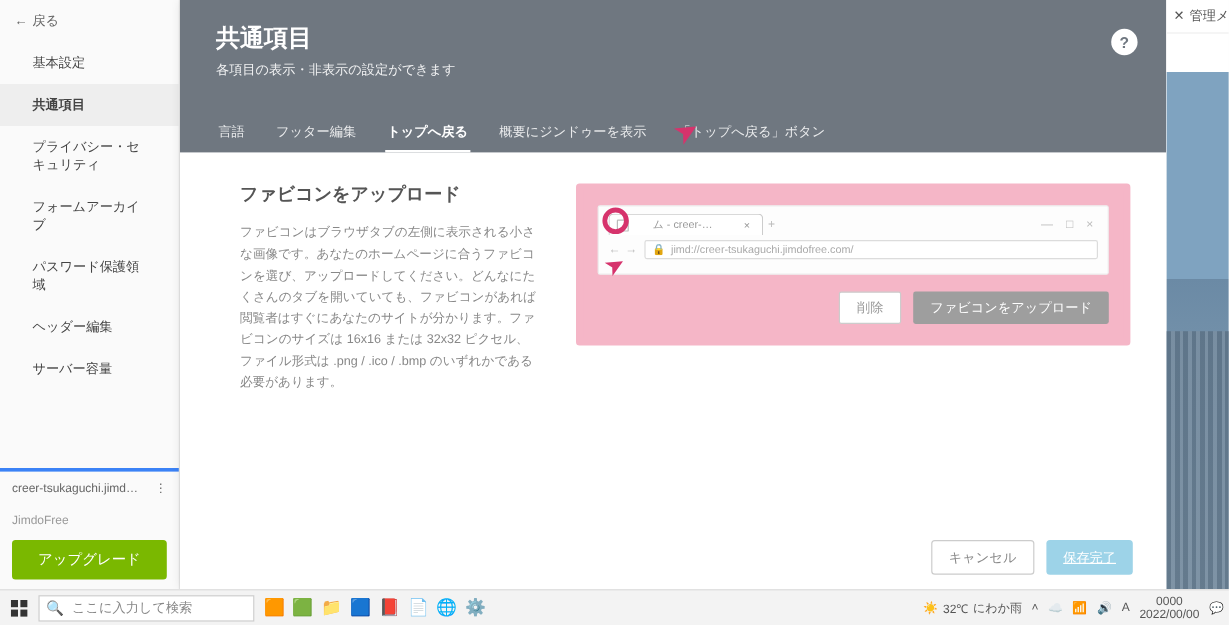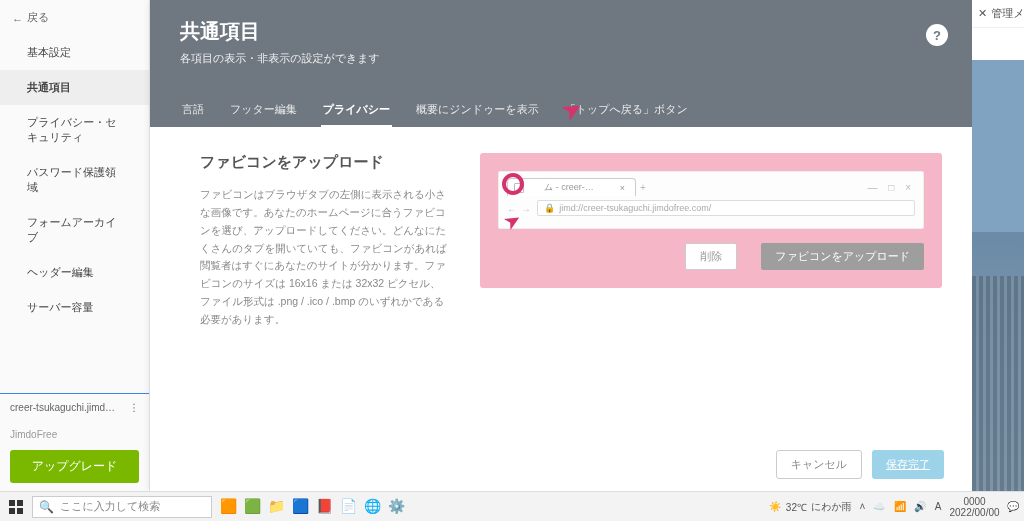--- a/index.html
+++ b/index.html
@@ -16,21 +16,21 @@
 .sysright { display: flex; align-items: center; gap: 8px; font-size: 10px; color: #555; }
 .sysright .weather { display: flex; align-items: center; gap: 4px; }
 .sysright .clock { text-align: center; line-height: 1.1; }
 
 
 .sidebar { position: absolute; top: 0; left: 0; bottom: 30px; width: 150px; background: #fafafa; border-right: 1px solid #e5e5e5; display: flex; flex-direction: column; }
 .side-back { padding: 10px 12px; font-size: 11px; color: #666; display: flex; align-items: center; gap: 4px; }
 .side-menu { flex: 0 0 auto; }
 .side-menu div { padding: 10px 27px; font-size: 11px; color: #444; cursor: pointer; }
 .side-menu div.active { background: #eee; font-weight: bold; }
-.side-bottom { margin-top: auto; padding: 8px 10px; border-top: 1px solid #3b82f6; }
+.side-bottom { margin-top: auto; padding: 8px 10px; border-top: 3px solid #3b82f6; }
 .site-id { font-size: 10px; color: #666; display: flex; justify-content: space-between; align-items: center; }
 .site-plan { font-size: 10px; color: #999; margin-top: 16px; }
 .upgrade-btn { margin-top: 10px; background: #7ab800; color: #fff; text-align: center; padding: 8px 0; font-size: 12px; border-radius: 3px; cursor: pointer; }
 
 
 .main { position: absolute; top: 0; left: 150px; right: 52px; bottom: 30px; background: #fff; overflow: hidden; box-shadow: 0 0 8px rgba(0,0,0,0.1); }
 .main-header { background: #6f7780; color: #fff; padding: 18px 30px 0 30px; position: relative; }
 .main-title { font-size: 20px; font-weight: bold; }
 .main-sub { font-size: 11px; margin-top: 6px; opacity: 0.9; }
 .help-circle { position: absolute; right: 24px; top: 24px; width: 22px; height: 22px; border-radius: 50%; background: #fff; color: #6f7780; display: flex; align-items: center; justify-content: center; font-size: 13px; font-weight: bold; }
@@ -51,21 +51,21 @@
 .browser-top { display: flex; align-items: center; gap: 4px; position: relative; }
 .browser-tab { border: 1px solid #ccc; border-bottom: none; border-radius: 4px 4px 0 0; padding: 2px 10px 2px 6px; font-size: 9px; color: #999; background: #fff; display: flex; align-items: center; gap: 20px; position: relative; }
 .fav-dot { width: 10px; height: 10px; background: #fff; border: 1px solid #bbb; border-radius: 1px; display: inline-block; }
 .fav-circle { position: absolute; left: -6px; top: -6px; width: 22px; height: 22px; border: 4px solid #d6336c; border-radius: 50%; }
 .newtab-plus { font-size: 10px; color: #bbb; }
 .win-controls { margin-left: auto; font-size: 10px; color: #bbb; letter-spacing: 4px; }
 .url-row { display: flex; align-items: center; gap: 6px; margin-top: 4px; position: relative; }
 .url-nav { font-size: 10px; color: #bbb; display: flex; gap: 4px; }
 .url-bar { flex: 1; border: 1px solid #dcdcdc; border-radius: 2px; padding: 2px 6px; font-size: 9px; color: #aaa; background: #fff; display: flex; align-items: center; gap: 4px; }
 .ptr-arrow { position: absolute; left: -2px; top: 10px; color: #d6336c; font-size: 18px; font-weight: bold; transform: rotate(-30deg); }
-.pink-buttons { display: flex; justify-content: flex-end; gap: 24px; margin-top: 14px; }
+.pink-buttons { display: flex; justify-content: flex-end; gap: 10px; margin-top: 14px; }
 .btn-del { border: 1px solid #ccc; background: #fff; color: #999; font-size: 11px; padding: 5px 14px; border-radius: 2px; cursor: pointer; }
 .btn-up { background: #9e9e9e; color: #fff; font-size: 11px; padding: 5px 14px; border-radius: 2px; cursor: pointer; border: none; }
 
 
 .footer-btns { position: absolute; bottom: 12px; right: 28px; display: flex; gap: 10px; }
 .btn-cancel { border: 1px solid #ccc; background: #fff; color: #888; padding: 6px 14px; font-size: 11px; border-radius: 3px; cursor: pointer; text-align: center; }
 .btn-save { background: #9dd3e8; color: #fff; padding: 6px 14px; font-size: 11px; border-radius: 3px; cursor: pointer; border: none; text-decoration: underline; }
 
 
 .right-strip { position: absolute; top: 0; right: 0; bottom: 30px; width: 52px; background: #fff; overflow: hidden; }
@@ -78,22 +78,22 @@
 
 <div class="sidebar">
   <div class="side-back">
     <span>←</span>
     <span>戻る</span>
   </div>
   <div class="side-menu">
     <div>基本設定</div>
     <div class="active">共通項目</div>
     <div>プライバシー・セキュリティ</div>
+    <div>フォームアーカイブ</div>
     <div>パスワード保護領域</div>
-    <div>フォームアーカイブ</div>
     <div>ヘッダー編集</div>
     <div>サーバー容量</div>
   </div>
   <div class="side-bottom">
     <div class="site-id">
       <span>creer-tsukaguchi.jimd…</span>
       <span>⋮</span>
     </div>
     <div class="site-plan">JimdoFree</div>
     <div class="upgrade-btn">アップグレード</div>
@@ -101,21 +101,21 @@
 </div>
 
 <div class="main">
   <div class="main-header">
     <div class="main-title">共通項目</div>
     <div class="main-sub">各項目の表示・非表示の設定ができます</div>
     <div class="help-circle">?</div>
     <div class="tabs">
       <div class="tab">言語</div>
       <div class="tab">フッター編集</div>
-      <div class="tab active">プライバシー</div>
+      <div class="tab active">トップへ戻る</div>
       <div class="tab">概要にジンドゥーを表示</div>
       <div class="tab">「トップへ戻る」ボタン</div>
     </div>
     <div class="tab-arrow-overlay">➤</div>
   </div>
 
   <div class="main-body">
     <div class="left-col">
       <div class="section-title">ファビコンをアップロード</div>
       <div class="desc">ファビコンはブラウザタブの左側に表示される小さな画像です。あなたのホームページに合うファビコンを選び、アップロードしてください。どんなにたくさんのタブを開いていても、ファビコンがあれば閲覧者はすぐにあなたのサイトが分かります。ファビコンのサイズは 16x16 または 32x32 ピクセル、ファイル形式は .png / .ico / .bmp のいずれかである必要があります。</div>

